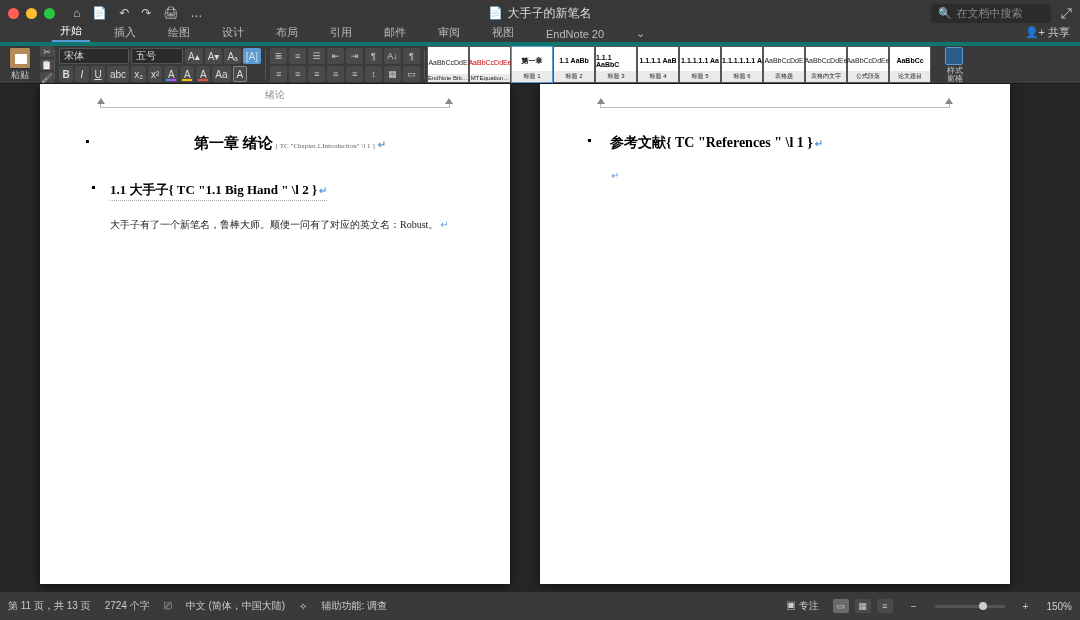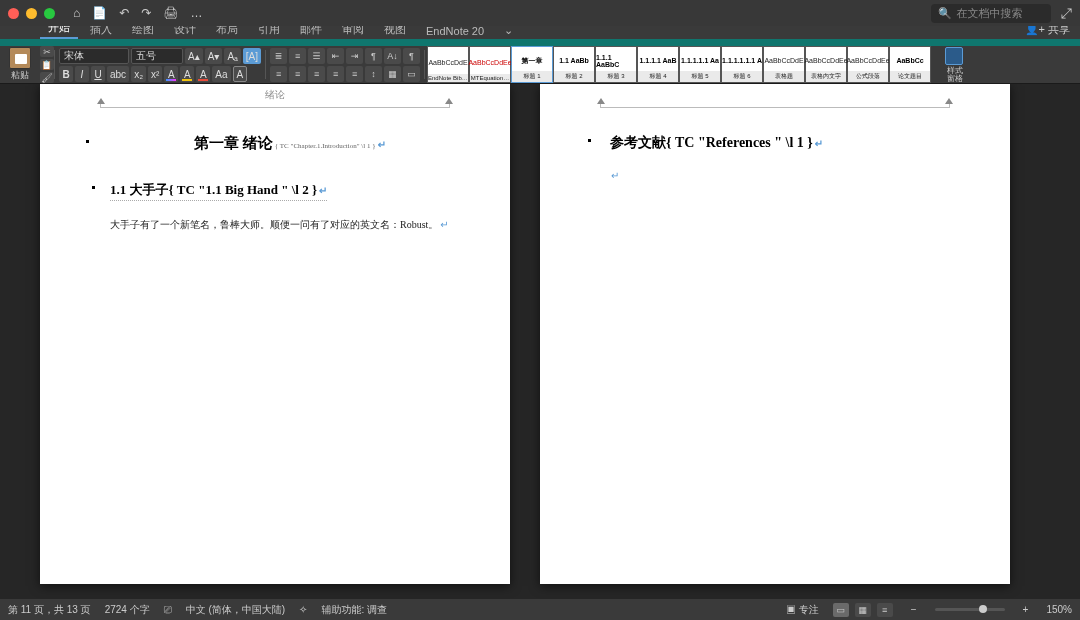--- a/index.html
+++ b/index.html
@@ -31,22 +31,22 @@
     margin-left:auto; display:flex; align-items:center;
     background:#2b2b2b; border-radius:4px; padding:2px 8px;
     color:#888; font-size:11px; width:120px;
   }
   .search-box .sicon { margin-right:4px; }
   .keditor { margin-left:10px; color:#ccc; font-size:14px; cursor:pointer; }
 
   
   .tabs {
     height: 20px; background:#3a3a3a; display:flex;
-    align-items:flex-end; padding-left:40px; gap:4px;
-    border-bottom:7px solid #0f766e;
+    align-items:flex-end; padding-left:52px; gap:16px;
+    border-bottom:4px solid #0f766e;
   }
   .tab {
     font-size:11px; color:#bbb; padding:3px 8px 2px;
     cursor:pointer;
   }
   .tab.active {
     color:#fff; border-bottom:2px solid #5b9bd5;
   }
   .share {
     margin-left:auto; margin-right:10px; color:#ccc;
@@ -189,21 +189,21 @@
   }
   .ref-title {
     font-size:14px; font-weight:bold; color:#000; position:relative;
     display:inline-block;
   }
   .ref-title .dot-bullet { left:-22px; top:5px; }
   .cursor-mark { color:#5b9bd5; font-size:10px; display:block; margin-top:18px; margin-left:1px; }
 
   
   .status {
-    position:absolute; bottom:0; left:0; right:0; height:21px;
+    position:absolute; bottom:0; left:0; right:0; height:28px;
     background:#3a3a3a; display:flex; align-items:center;
     font-size:10px; color:#ccc; padding:0 8px; gap:14px;
   }
   .status .spacer { flex:1; }
   .view-btns { display:flex; gap:6px; align-items:center; }
   .vb { width:16px; height:14px; background:#4a4a4a; border-radius:2px;
         display:flex; align-items:center; justify-content:center;
         font-size:9px; cursor:pointer; }
   .vb.active { background:#6a6a6a; }
   .zoom-slider {
@@ -225,20 +225,23 @@
     <div class="tl yellow"></div>
     <div class="tl green"></div>
   </div>
   <div class="qa-icons">
     <span>⌂</span>
     <span>📄</span>
     <span>↶</span>
     <span>↷</span>
     <span>🖨</span>
     <span>…</span>
+  </div>
+  <div class="doc-title">
+    <span class="dicon">📄</span><span>大手子的新笔名</span>
   </div>
   <div class="search-box">
     <span class="sicon">🔍</span>
     <span>在文档中搜索</span>
   </div>
   <span class="keditor">⤢</span>
 </div>
 
 <div class="tabs">
   <div class="tab active">开始</div>

